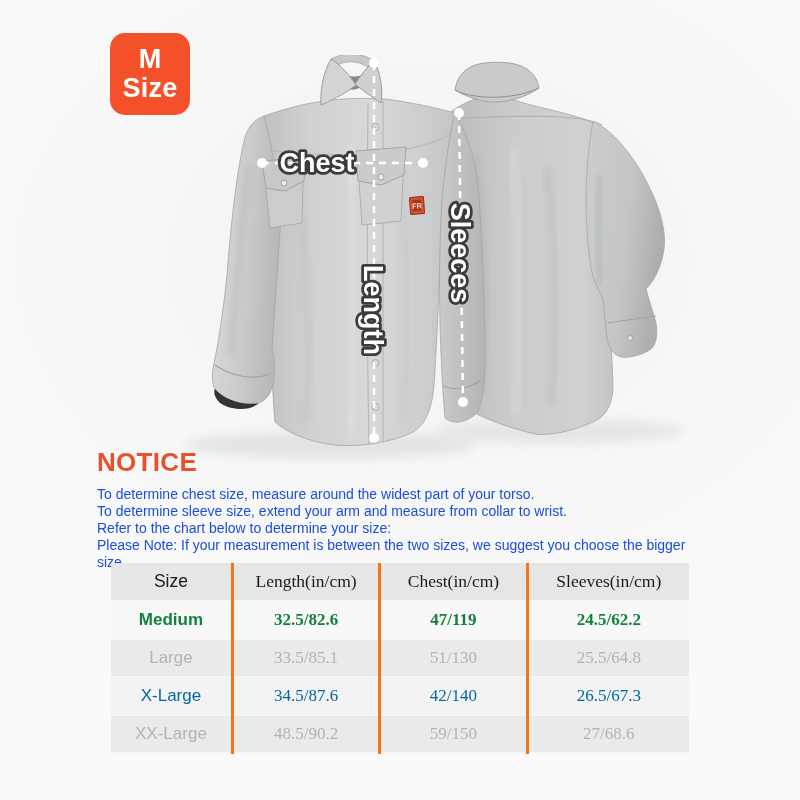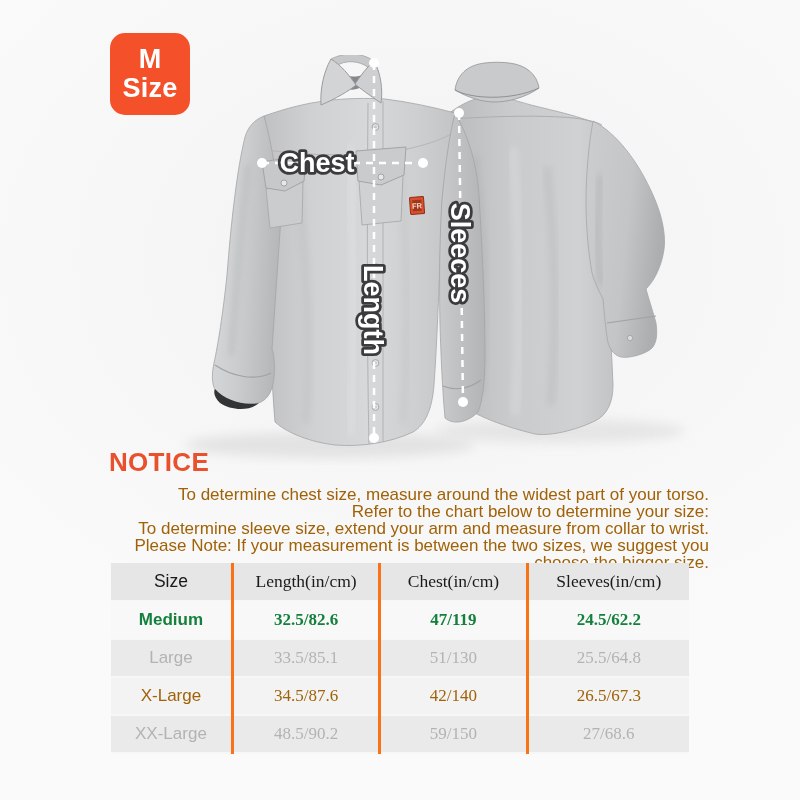--- a/index.html
+++ b/index.html
@@ -27,35 +27,35 @@
   .hero svg { display: block; width: 560px; height: 410px; }
   .measure-label {
     font-family: "Liberation Sans", sans-serif;
     font-size: 27px; font-weight: bold;
     fill: #ffffff; stroke: #3b3b3d; stroke-width: 5.5px;
     paint-order: stroke; stroke-linejoin: round;
   }
   .fr-text { font-size: 7.5px; font-weight: bold; fill: #ffd9cc; }
 
   
-  .notice { position: absolute; left: 109px; top: 447px; width: 600px; z-index: 2; }
+  .notice { position: absolute; left: 97px; top: 447px; width: 600px; z-index: 2; }
   .notice h2 { font-size: 26px; font-weight: bold; color: #E8512E; letter-spacing: 0.3px; margin-bottom: 8px; }
-  .notice p { font-size: 17px; line-height: 17px; color: #a16207; text-align: right; }
+  .notice p { font-size: 14px; line-height: 17px; color: #1d4ed8; }
 
   
   .size-table-wrap { position: absolute; left: 111px; top: 563px; width: 578px; z-index: 2; }
   table { width: 100%; border-collapse: collapse; table-layout: fixed; }
   col.c1 { width: 21%; } col.c2 { width: 25.5%; } col.c3 { width: 25.5%; } col.c4 { width: 28%; }
   th, td { text-align: center; vertical-align: middle; height: 38px; font-size: 17px; }
   th { background: #e6e6e7; color: #1a1a1a; font-weight: normal; font-size: 17.5px; }
   th + th, td + td { border-left: 3px solid #f97316; font-family: Liberation Serif, serif; }
   tr { border-bottom: 2px solid #f7f7f8; }
   tr.row-medium td { background: #f8f8f8; color: #15803d; font-weight: bold; }
   tr.row-even td { background: #eaeaeb; color: #b3b3b5; }
-  tr.row-odd td { background: #f3f3f4; color: #a16207; }
+  tr.row-odd td { background: #f3f3f4; color: #0369a1; }
 </style>
 </head>
 <body>
 
 <div class="page">
 
   <div class="badge">
     <div>M</div>
     <div>Size</div>
   </div>
@@ -239,22 +239,22 @@
 
       <text class="measure-label" x="172" y="117" text-anchor="middle">Chest</text>
       <text class="measure-label" x="228" y="264" text-anchor="middle" transform="rotate(90 228 255)">Length</text>
       <text class="measure-label" x="315" y="207" text-anchor="middle" transform="rotate(90 315 198)">Sleeces</text>
     </svg>
   </div>
 
   <div class="notice">
     <h2>NOTICE</h2>
     <p>To determine chest size, measure around the widest part of your torso.</p>
+    <p>To determine sleeve size, extend your arm and measure from collar to wrist.</p>
     <p>Refer to the chart below to determine your size:</p>
-    <p>To determine sleeve size, extend your arm and measure from collar to wrist.</p>
     <p>Please Note: If your measurement is between the two sizes, we suggest you choose the bigger size.</p>
   </div>
 
   <div class="size-table-wrap">
     <table>
       <colgroup>
           <col class="c1">
           <col class="c2">
           <col class="c3">
           <col class="c4">

